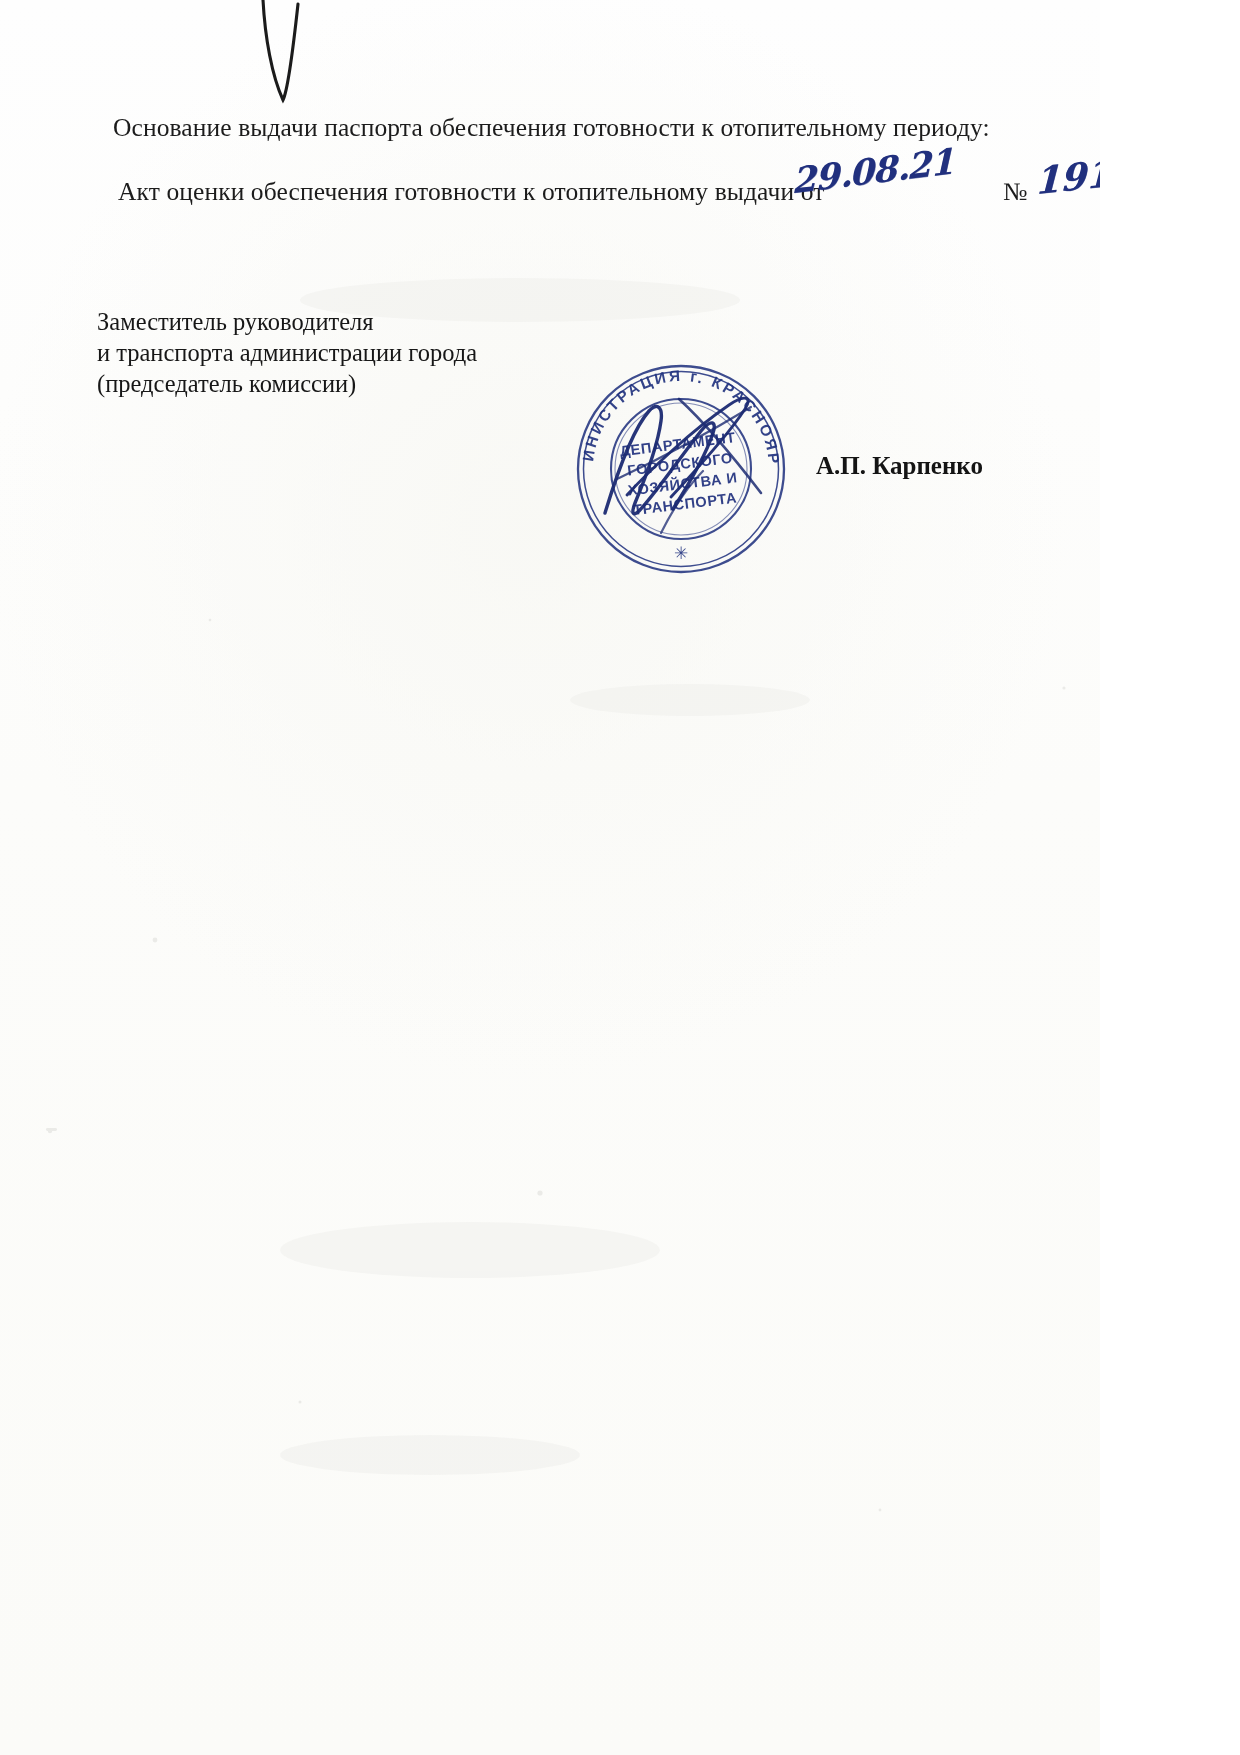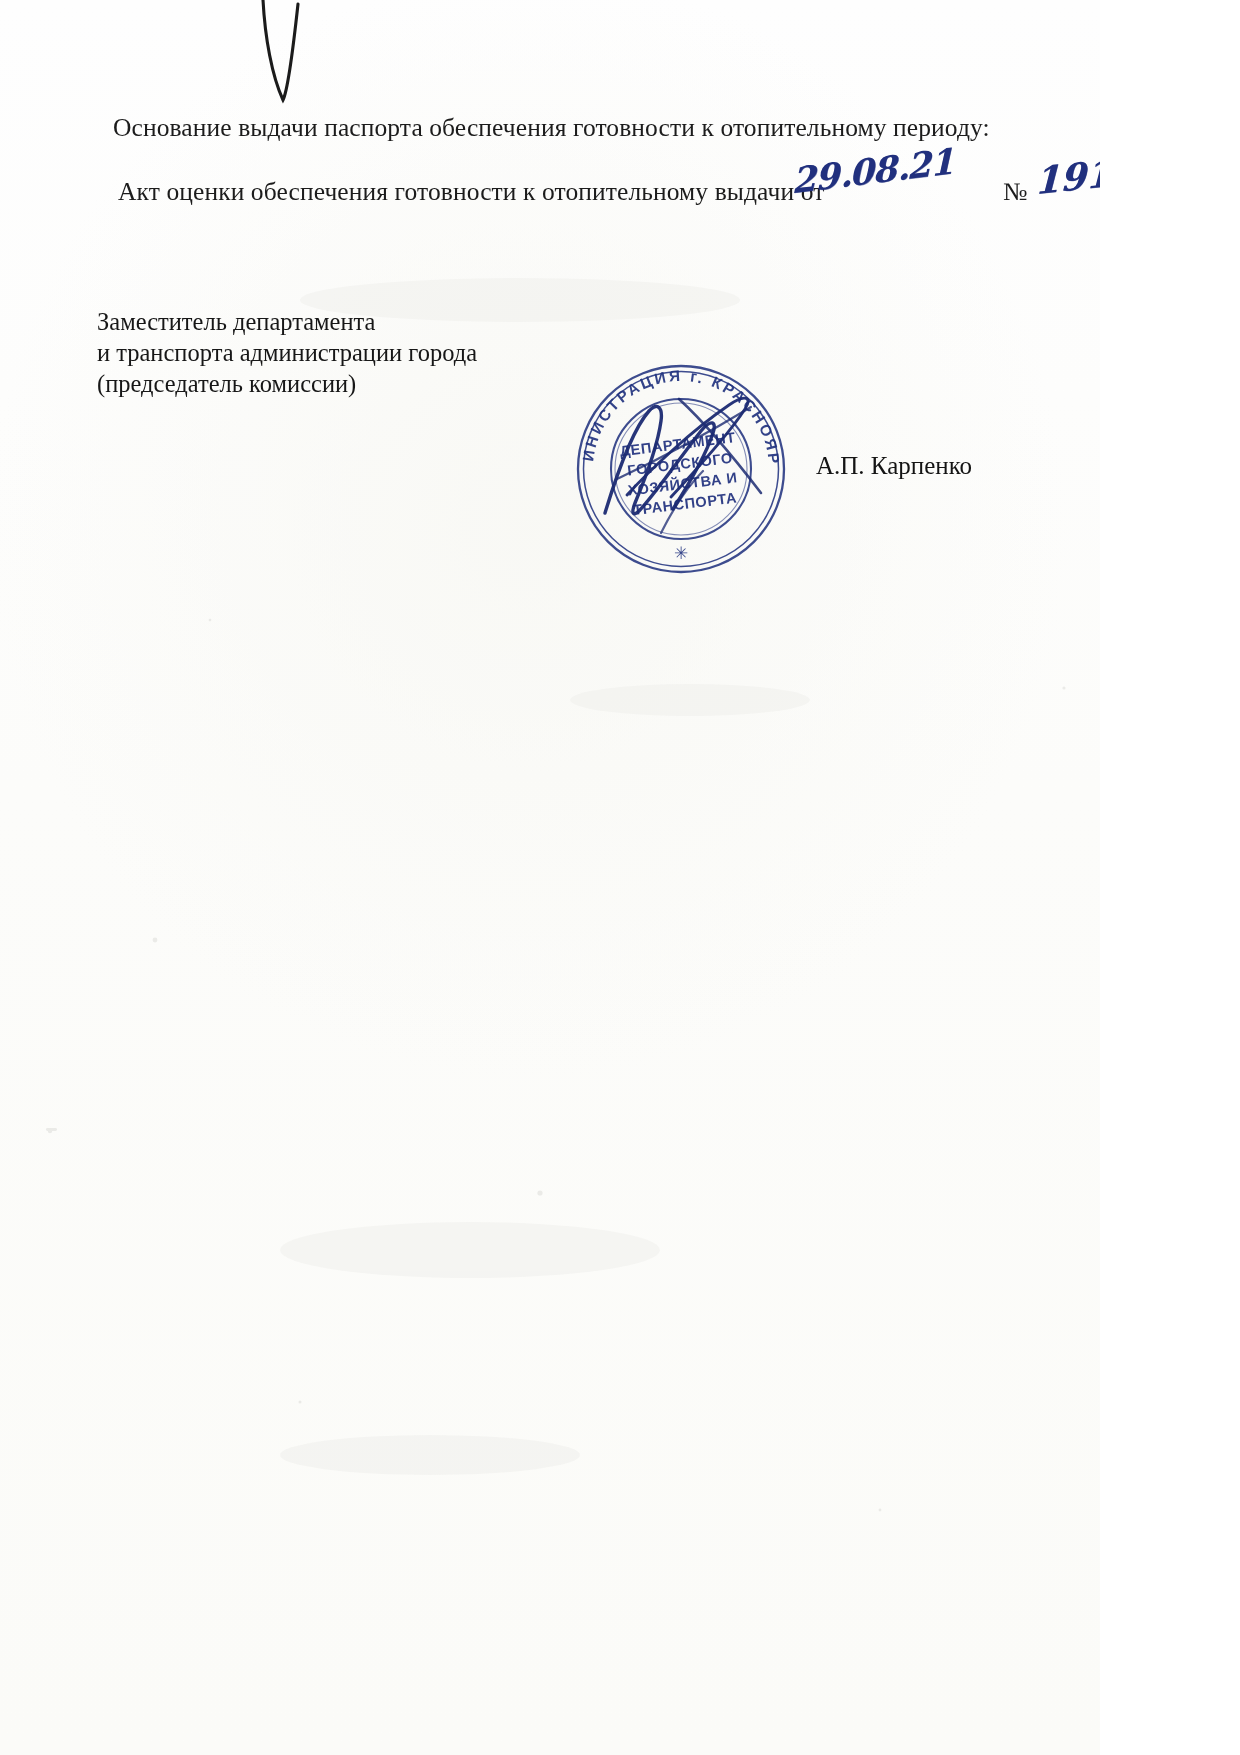--- a/index.html
+++ b/index.html
@@ -105,21 +105,21 @@
     white-space: pre;
     display: block;
   }
 
   
   #official-name {
     left: 816px;
     top: 452px;
     font-size: 25px;
     color: #141414;
-    font-weight: 400;
+    font-weight: 700;
   }
 
   
   #stamp {
     position: absolute;
     left: 575px;
     top: 363px;
     width: 212px;
     height: 212px;
     pointer-events: none;
@@ -167,21 +167,21 @@
 
   <div class="doc-text line-act">Акт оценки обеспечения готовности к отопительному выдачи от</div>
 
   <div class="handwritten" id="hand-date">29.08.21</div>
 
   <div class="numero">№</div>
 
   <div class="handwritten" id="hand-number">191</div>
 
   <div id="sign-block">
-    <span class="sb-line">Заместитель департамента</span>
+    <span class="sb-line">Заместитель руководителя</span>
     <span class="sb-line">и транспорта администрации города</span>
     <span class="sb-line">(председатель комиссии)</span>
   </div>
 
   <div class="doc-text" id="official-name">А.П. Карпенко</div>
 
   <div id="stamp">
     <svg viewBox="0 0 212 212" aria-hidden="true">
       <defs>
         <path id="rimPathTop" d="M 18,106 A 88,88 0 0 1 194,106"></path>

